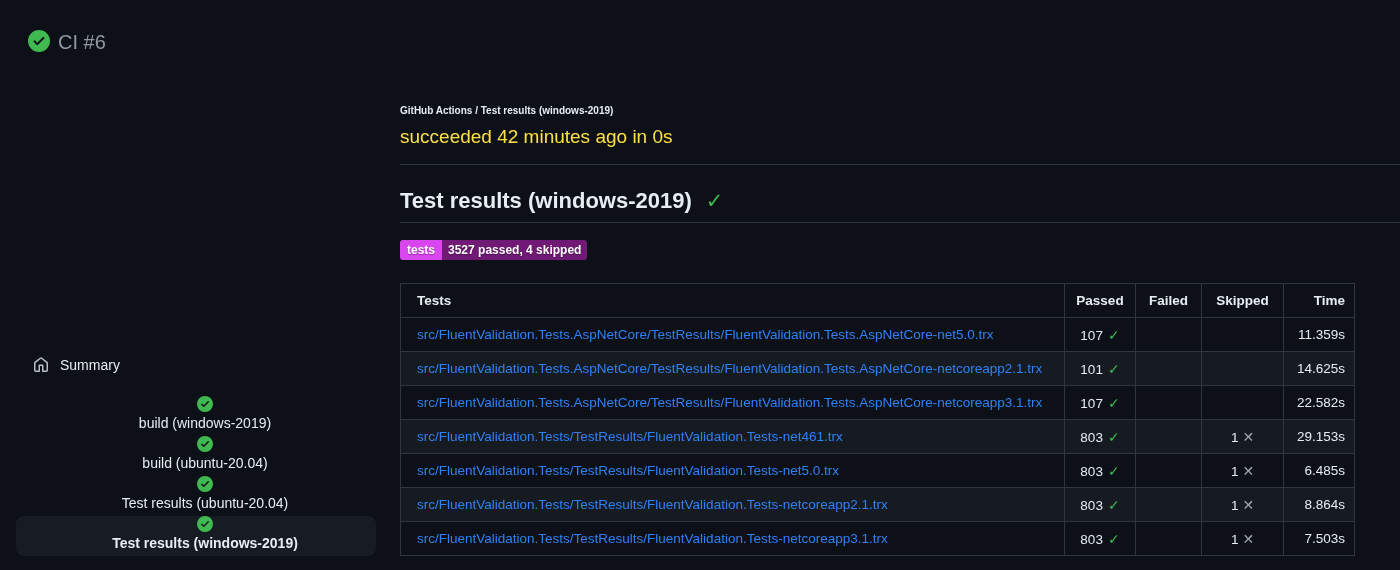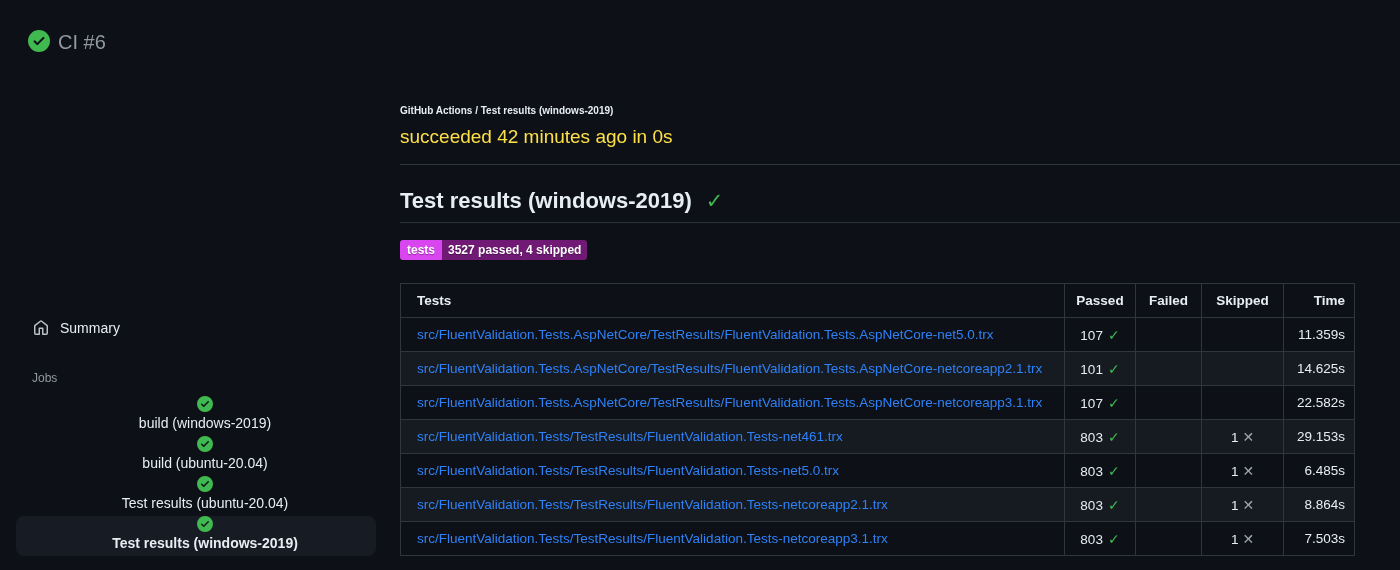--- a/index.html
+++ b/index.html
@@ -96,21 +96,20 @@
 <div class="layout">
 
   <div class="sidebar">
     <div class="summary-row">
       <svg viewBox="0 0 16 16">
         <path d="M6.906.664a1.749 1.749 0 0 1 2.187 0l5.25 4.2c.415.332.657.835.657 1.367v7.019A1.75 1.75 0 0 1 13.25 15h-3.5a.75.75 0 0 1-.75-.75V9H7v5.25a.75.75 0 0 1-.75.75h-3.5A1.75 1.75 0 0 1 1 13.25V6.23c0-.531.242-1.034.657-1.366l5.25-4.2Zm1.25 1.171a.25.25 0 0 0-.312 0l-5.25 4.2a.25.25 0 0 0-.094.196v7.019c0 .138.112.25.25.25H5.5V8.25a.75.75 0 0 1 .75-.75h3.5a.75.75 0 0 1 .75.75v5.25h2.75a.25.25 0 0 0 .25-.25V6.23a.25.25 0 0 0-.094-.195l-5.25-4.2Z"></path>
       </svg>
       <span class="summary-label">Summary</span>
     </div>
 
-    <div class="jobs-label">Jobs</div>
 
     <div class="jobs-list">
       <div class="job-row">
         <svg class="check-circle" viewBox="0 0 16 16">
             <path fill="#3fb950" fill-rule="evenodd" d="M8 16A8 8 0 1 1 8 0a8 8 0 0 1 0 16Zm3.78-9.72a.751.751 0 0 0-.018-1.042.751.751 0 0 0-1.042-.018L6.75 9.19 5.28 7.72a.751.751 0 0 0-1.042.018.751.751 0 0 0-.018 1.042l2 2a.75.75 0 0 0 1.06 0l3.5-3.5Z"></path>
           </svg>
         <span class="job-label">build (windows-2019)</span>
       </div>
       <div class="job-row">
         <svg class="check-circle" viewBox="0 0 16 16">

